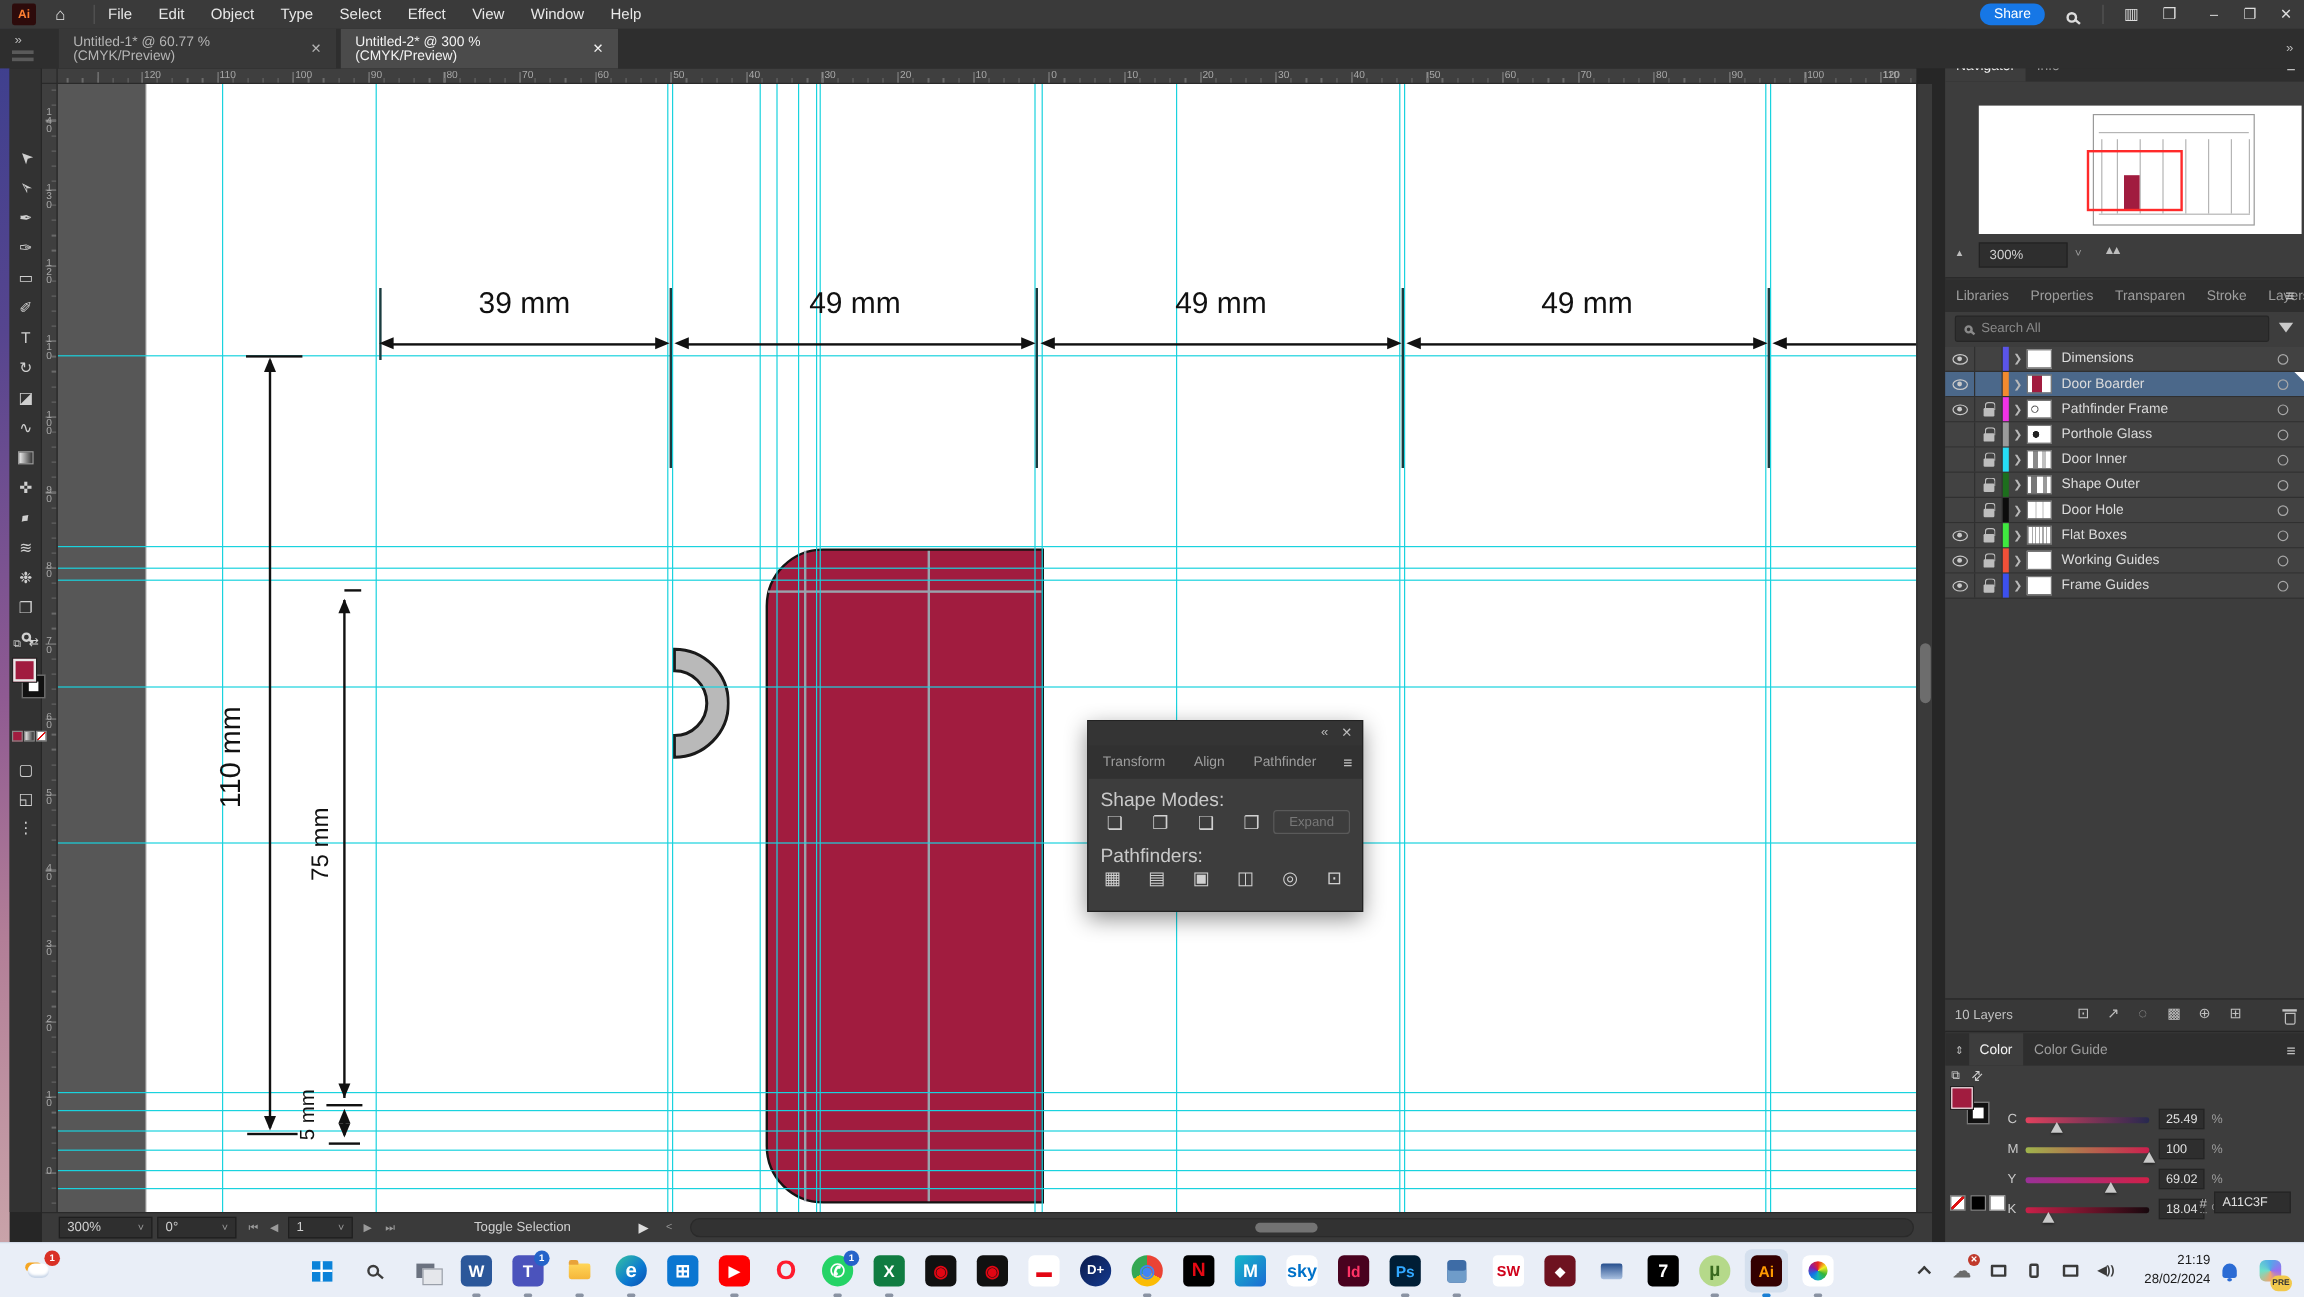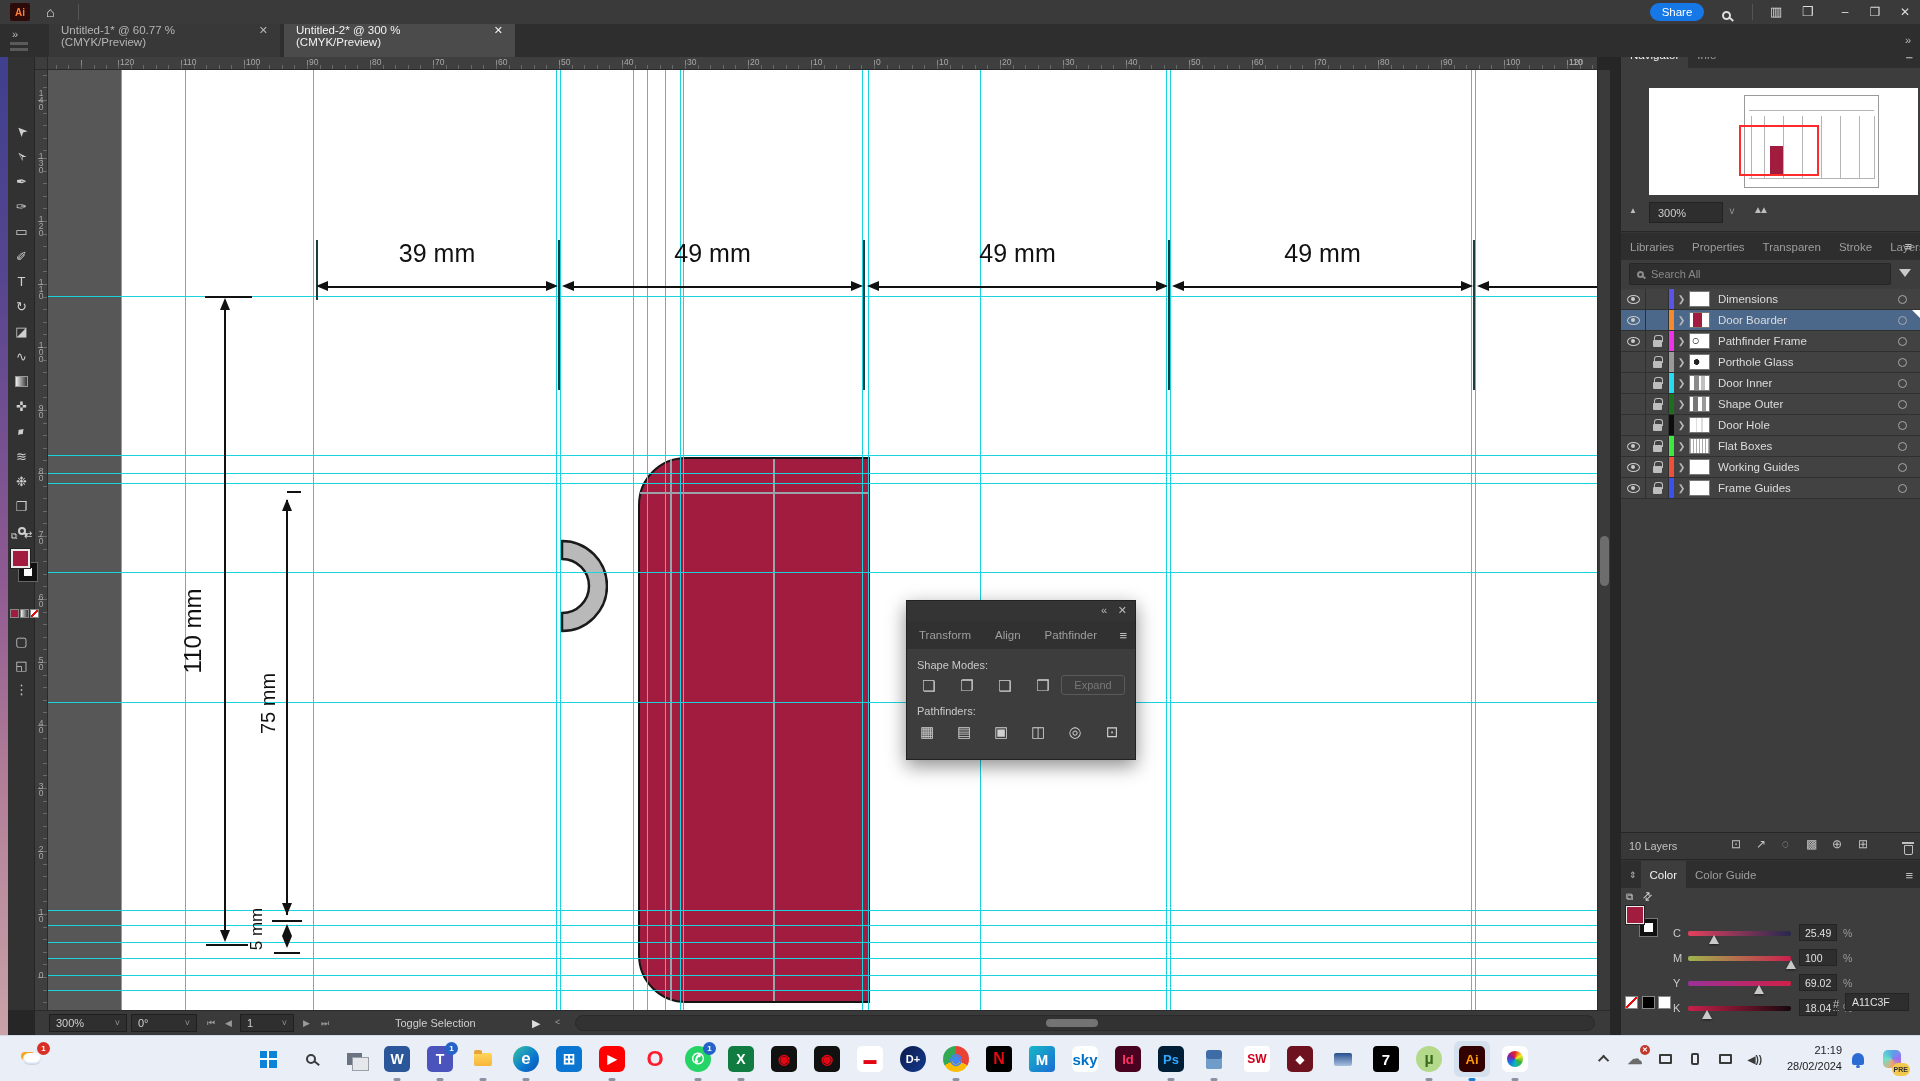--- a/index.html
+++ b/index.html
@@ -15,21 +15,21 @@
   #menus { position:absolute; left:90px; top:0; height:24px; display:flex; gap:22px; align-items:center; color:#e8e8e8; font-size:12.5px; }
   #menus span { cursor:default; }
   #share-btn { position:absolute; left:1650px; top:3px; width:54px; height:18px; background:#1677e6; color:#fff; border-radius:9px; font-size:11.5px; display:flex; align-items:center; justify-content:center; }
   .mag { display:inline-block; width:9px; height:9px; border:2px solid #ddd; border-radius:50%; position:relative; }
   .mag::after { content:''; position:absolute; width:6px; height:2px; background:#ddd; right:-5px; bottom:-2px; transform:rotate(40deg); }
   .win-glyph { color:#ddd; font-size:13px; }
   .wctl { position:absolute; top:0; width:30px; height:24px; display:flex; align-items:center; justify-content:center; color:#ddd; font-size:12px; }
 
   
   #tabbar { position:absolute; left:0; top:24px; width:1920px; height:33px; background:#2e2e2e; z-index:55; }
-  .doc-tab { position:absolute; top:0; height:33px; display:flex; align-items:flex-start; gap:10px; padding:0 12px; font-size:11.5px; }
+  .doc-tab { position:absolute; top:0; height:33px; display:flex; align-items:center; gap:10px; padding:0 12px; font-size:11.5px; }
   .doc-tab .x { font-size:11px; }
   #tab1 { left:49px; width:231px; background:#383838; color:#b5b5b5; }
   #tab2 { left:284px; width:231px; background:#4b4b4b; color:#f2f2f2; }
   #dock-collapse { position:absolute; color:#bbb; font-size:11px; }
 
   
   #sliver { position:absolute; left:0; top:24px; width:8px; height:1011px; background:linear-gradient(180deg,#3c3f8e 0%, #56458f 25%, #8f5a92 55%, #b27e97 75%, #c9a3a9 100%); }
   #toolbar { position:absolute; left:8px; top:57px; width:27px; height:953px; background:#323232; border-right:1px solid #262626; z-index:40; }
   .tool { position:absolute; left:0; width:27px; height:24px; display:flex; align-items:center; justify-content:center; color:#cfcfcf; font-size:13px; }
   .grad-sq { width:13px; height:11px; background:linear-gradient(90deg,#eee,#333); border:1px solid #999; }
@@ -79,21 +79,21 @@
   .sb-box { position:absolute; top:3px; height:18px; background:#2f2f2f; border:1px solid #1f1f1f; display:flex; align-items:center; padding:0 6px; gap:8px; }
   .sb-ar { color:#9a9a9a; font-size:9px; }
   #hscroll-track { position:absolute; left:540px; top:4px; width:1020px; height:16px; background:#323232; border:1px solid #2a2a2a; border-radius:8px; }
   #hthumb { position:absolute; left:470px; top:3px; width:52px; height:8px; background:#737373; border-radius:4px; }
 
   
   #pf-panel { position:absolute; left:906px; top:600px; width:230px; height:160px; background:#3d3d3d; border:1px solid #222; box-shadow:0 6px 18px rgba(0,0,0,.45); z-index:50; }
   #pf-head { position:absolute; left:0; top:0; right:0; height:20px; background:#343434; color:#bbb; }
   #pf-tabs { position:absolute; left:0; top:20px; right:0; height:28px; background:#313131; display:flex; align-items:stretch; color:#9e9e9e; font-size:11.5px; }
   .pf-tab { display:flex; align-items:center; padding:0 12px; }
-  .pf-label { position:absolute; left:10px; color:#c9c9c9; font-size:11px; }
+  .pf-label { position:absolute; left:10px; color:#c9c9c9; font-size:16px; }
   .pf-ic { position:absolute; width:24px; height:22px; display:flex; align-items:center; justify-content:center; color:#d0d0d0; font-size:15px; }
   #pf-expand { position:absolute; left:154px; top:74px; width:64px; height:20px; border:1px solid #5a5a5a; border-radius:3px; color:#787878; font-size:11px; display:flex; align-items:center; justify-content:center; }
 
   
   #dock { position:absolute; left:1620px; top:24px; width:300px; height:1011px; background:#343434; border-left:1px solid #262626; z-index:45; }
   .dk { position:absolute; left:0; width:300px; }
   .ptab-row { display:flex; align-items:stretch; color:#9e9e9e; font-size:11.5px; background:#2e2e2e; }
   .ptab { display:flex; align-items:center; padding:0 9px; }
   .ptab.active { background:#3d3d3d; color:#f2f2f2; font-weight:normal; }
   .hamb { position:absolute; right:8px; color:#c0c0c0; font-size:13px; }
@@ -165,20 +165,32 @@
 <body>
 
 <div id="root">
 
   <div id="sliver"></div>
 
   <div id="titlebar">
     <div id="ai-logo">Ai</div>
     <span class="home-ic">⌂</span>
     <span class="tb-sep" style="left:78px"></span>
+    <div id="menus">
+
+    <span>File</span>
+        <span>Edit</span>
+        <span>Object</span>
+        <span>Type</span>
+        <span>Select</span>
+        <span>Effect</span>
+        <span>View</span>
+        <span>Window</span>
+        <span>Help</span>
+      </div>
     <div id="share-btn">Share</div>
     <span class="abs" style="left:1722px;top:6px"><span class="mag"></span></span>
     <span class="tb-sep" style="left:1752px"></span>
     <span class="abs win-glyph" style="left:1770px;top:4px">▥</span>
     <span class="abs win-glyph" style="left:1802px;top:4px">❒</span>
     <div class="wctl" style="left:1830px">–</div>
     <div class="wctl" style="left:1860px">❐</div>
     <div class="wctl" style="left:1890px">✕</div>
   </div>
 

